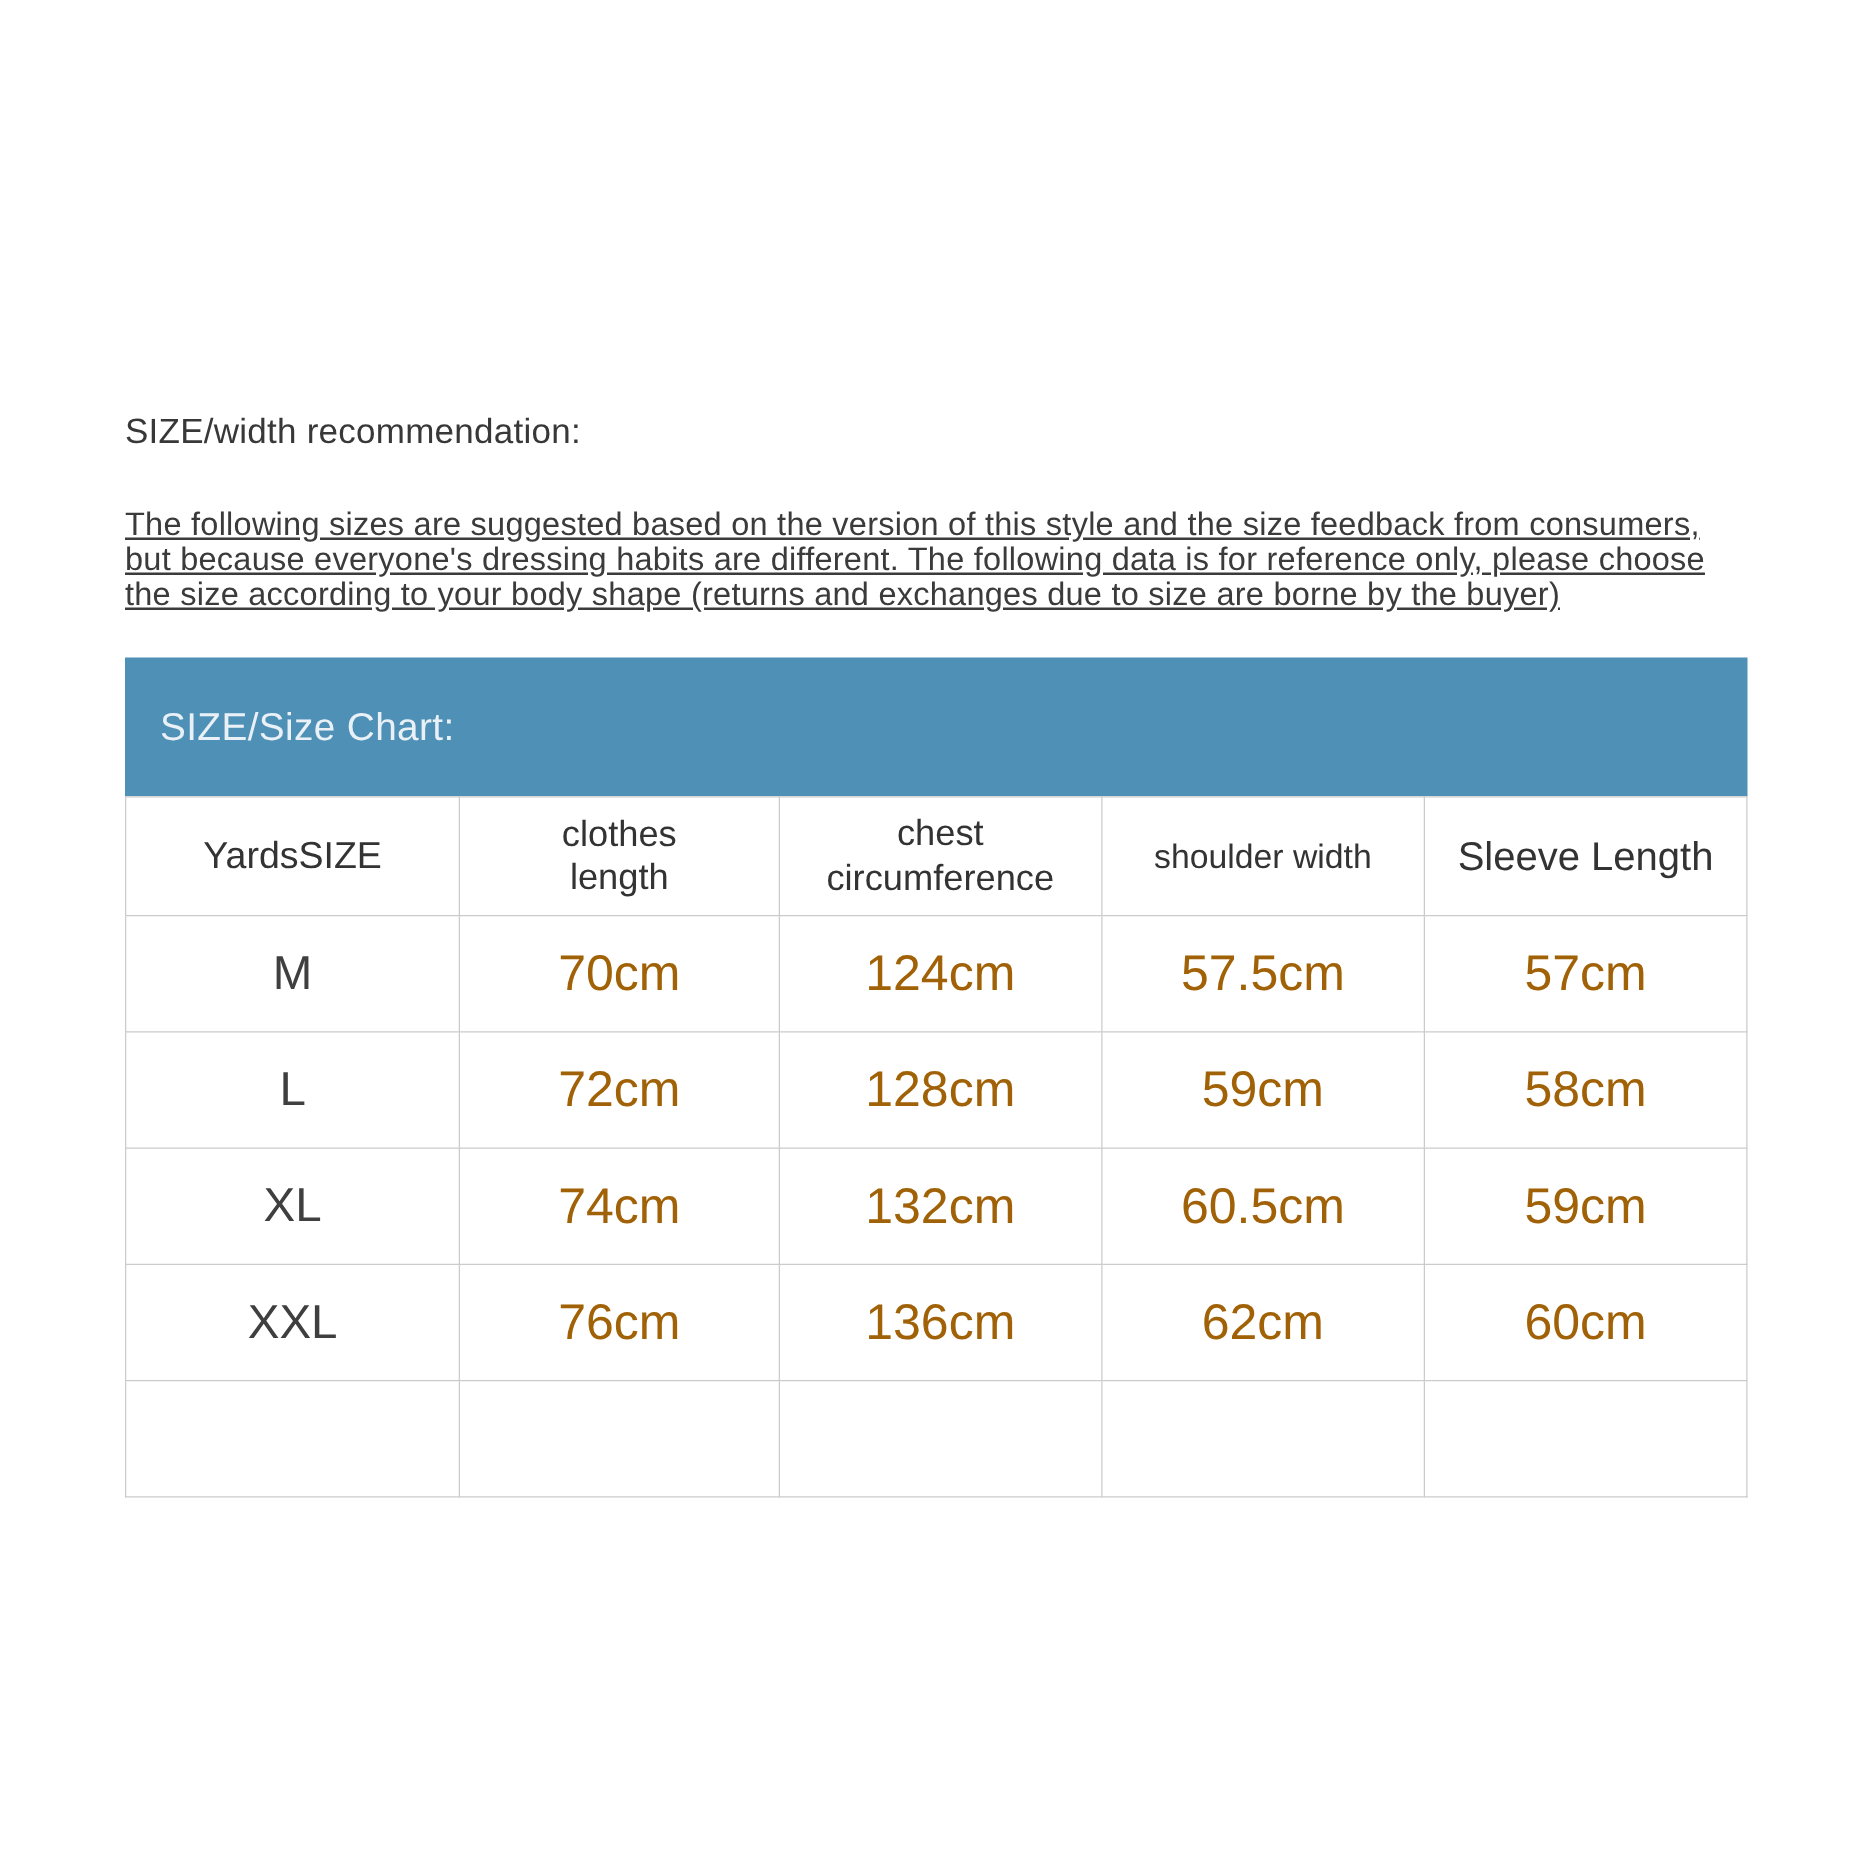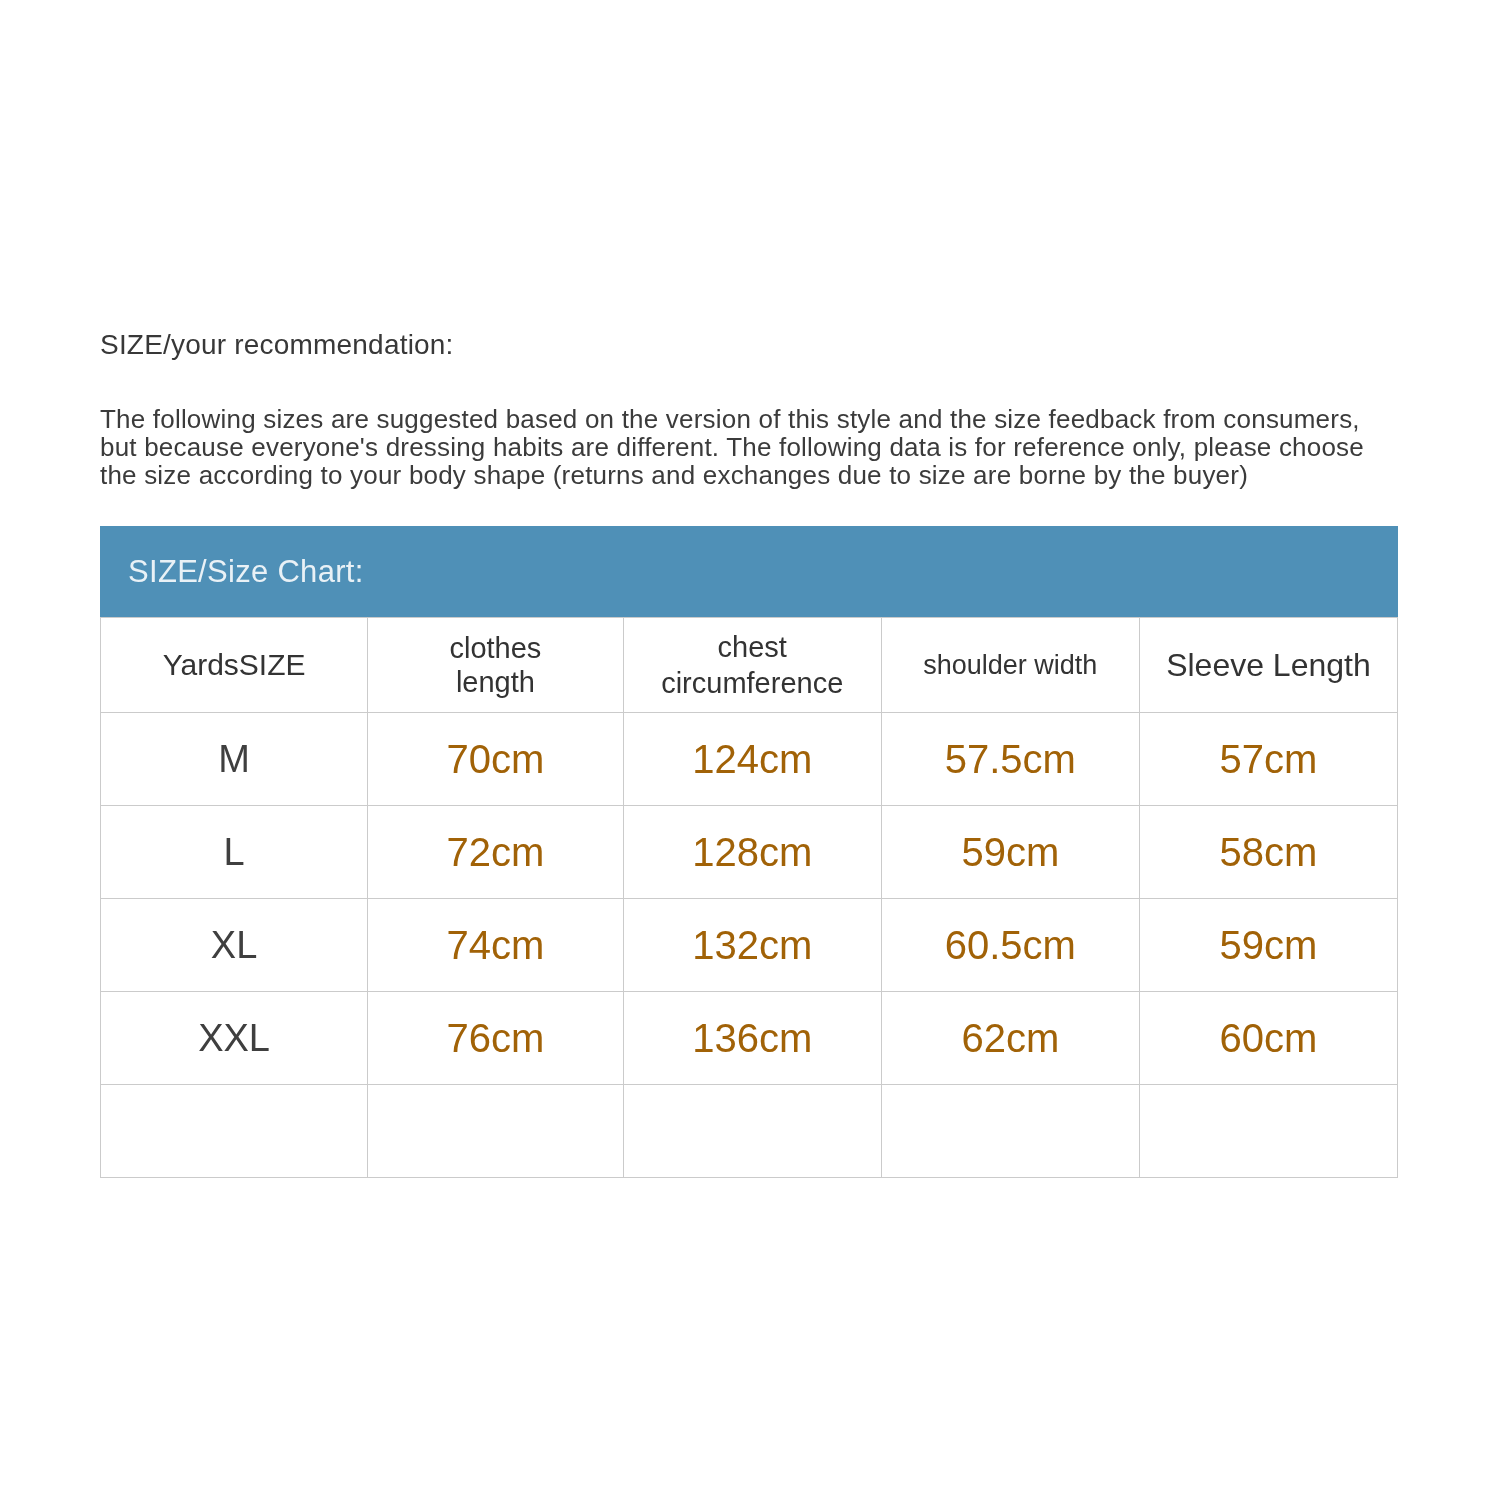--- a/index.html
+++ b/index.html
@@ -26,27 +26,28 @@
     line-height: 28px;
     color: #383838;
     letter-spacing: 0.2px;
   }
   .rec-body {
     margin: 46px 0 0 0;
     font-size: 26px;
     line-height: 28px;
     color: #3b3b3b;
     letter-spacing: 0.2px;
+    text-decoration: underline;
   }
   .size-chart {
     margin-top: 37px;
     width: 1298px;
   }
   .chart-title-bar {
-    height: 91px;
+    height: 111px;
     background: #4f90b7;
     display: flex;
     align-items: center;
     padding-left: 28px;
     box-sizing: border-box;
   }
   .chart-title {
     font-size: 31px;
     color: #e9f1f6;
     letter-spacing: 0.3px;
@@ -85,21 +86,21 @@
     color: #a16207;
   }
   td.size-col { font-size: 38px; color: #3f3f3f; }
 </style>
 </head>
 <body>
 
 <div class="canvas">
   <div class="content">
 
-    <div class="rec-heading">SIZE/your recommendation:</div>
+    <div class="rec-heading">SIZE/width recommendation:</div>
 
     <p class="rec-body">The following sizes are suggested based on the version of this style and the size feedback from consumers, but because everyone's dressing habits are different. The following data is for reference only, please choose the size according to your body shape (returns and exchanges due to size are borne by the buyer)</p>
 
     <div class="size-chart">
 
       <div class="chart-title-bar">
         <span class="chart-title">SIZE/Size Chart:</span>
       </div>
 
       <table class="size-table">

